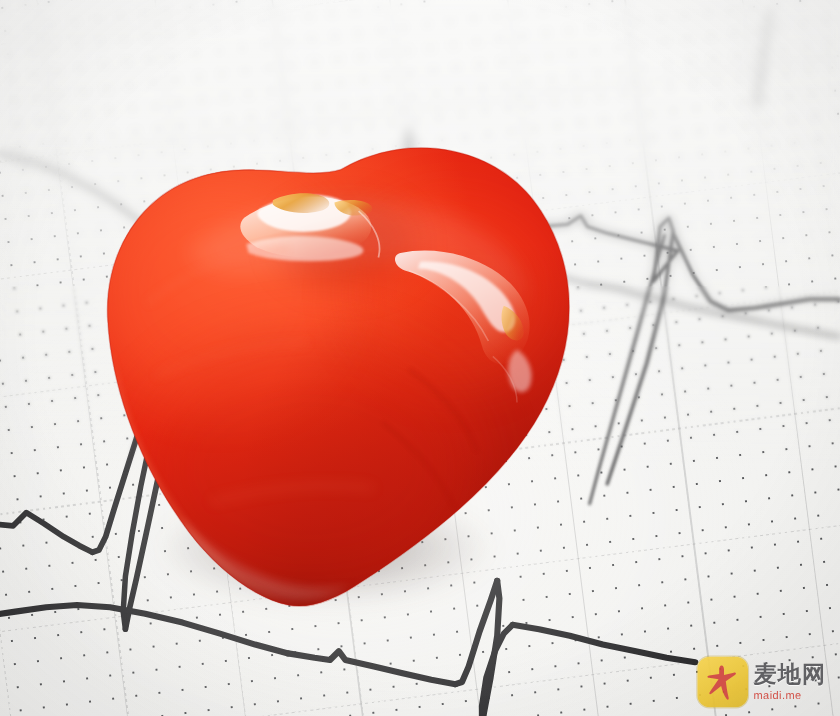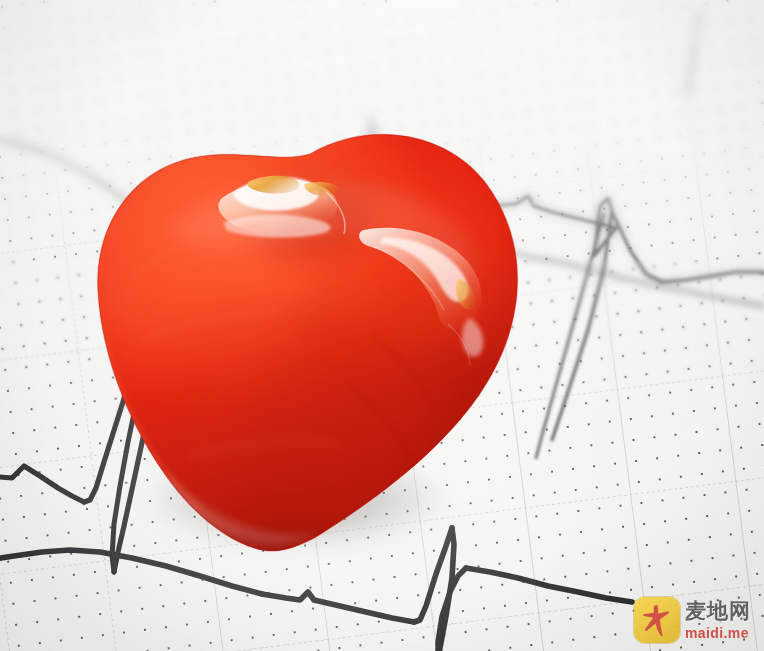--- a/index.html
+++ b/index.html
@@ -147,22 +147,22 @@
     font-family: "DejaVu Sans", sans-serif;
     font-size: 21px;
     font-weight: 700;
     color: #57575a;
     letter-spacing: 1px;
     text-shadow: 0 1px 0 rgba(255,255,255,.75);
     white-space: nowrap;
   }
   .wm-en {
     font-family: "Liberation Sans", sans-serif;
-    font-size: 14px;
-    font-weight: 700;
+    font-size: 10px;
+    font-weight: 400;
     color: #d0453c;
     letter-spacing: .4px;
     margin-top: 4px;
     white-space: nowrap;
   }
 </style>
 </head>
 <body>
 
 <div id="stage">

